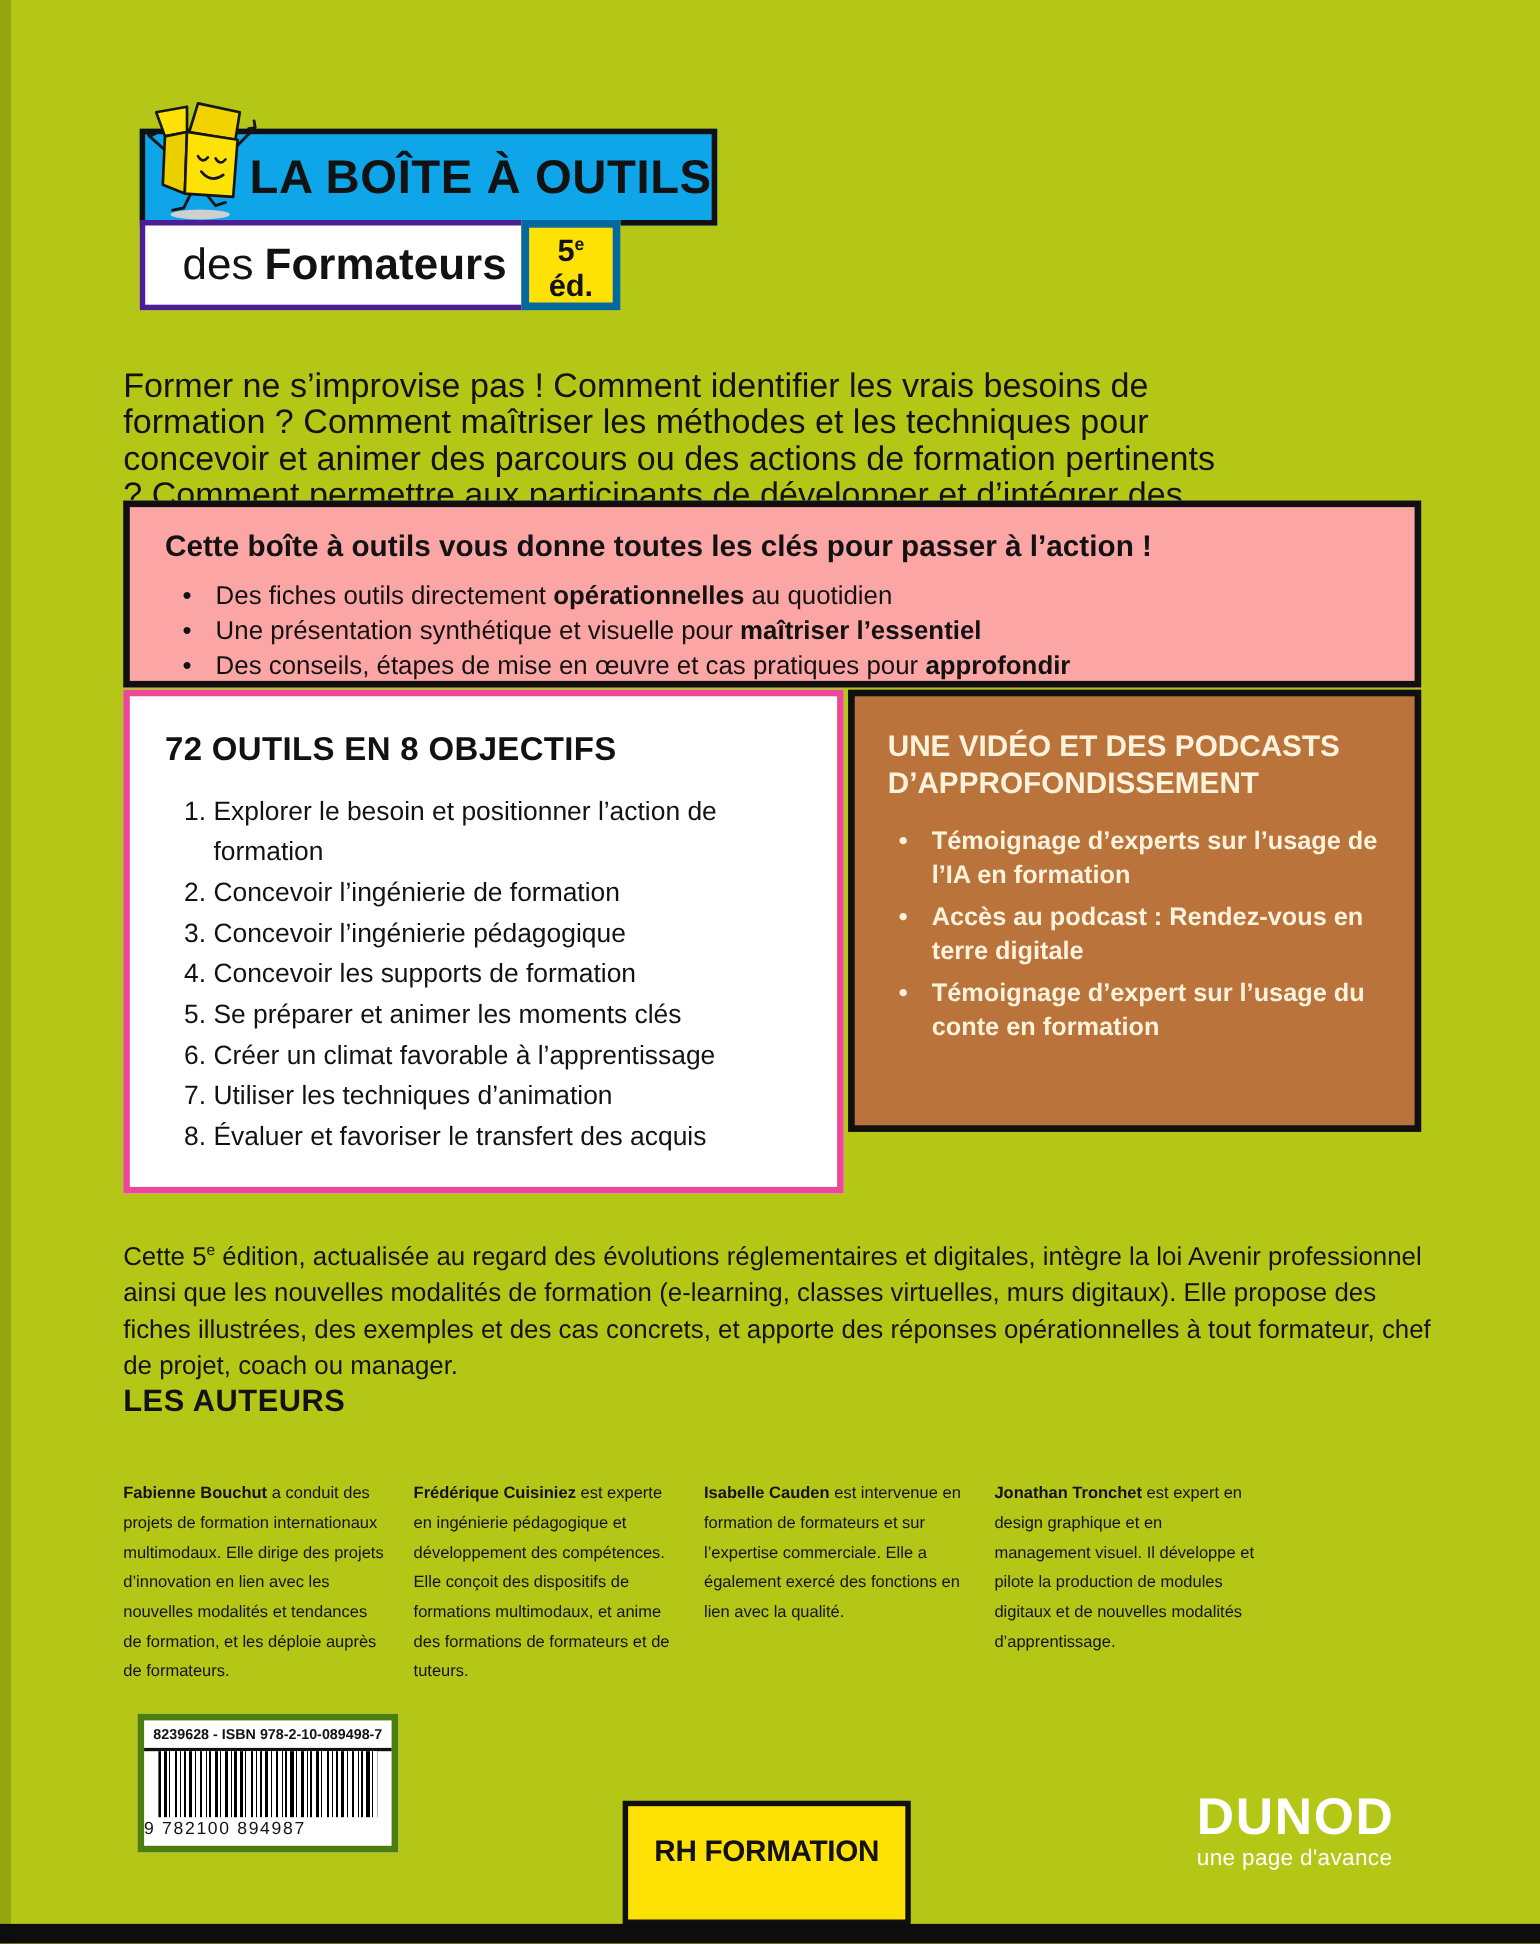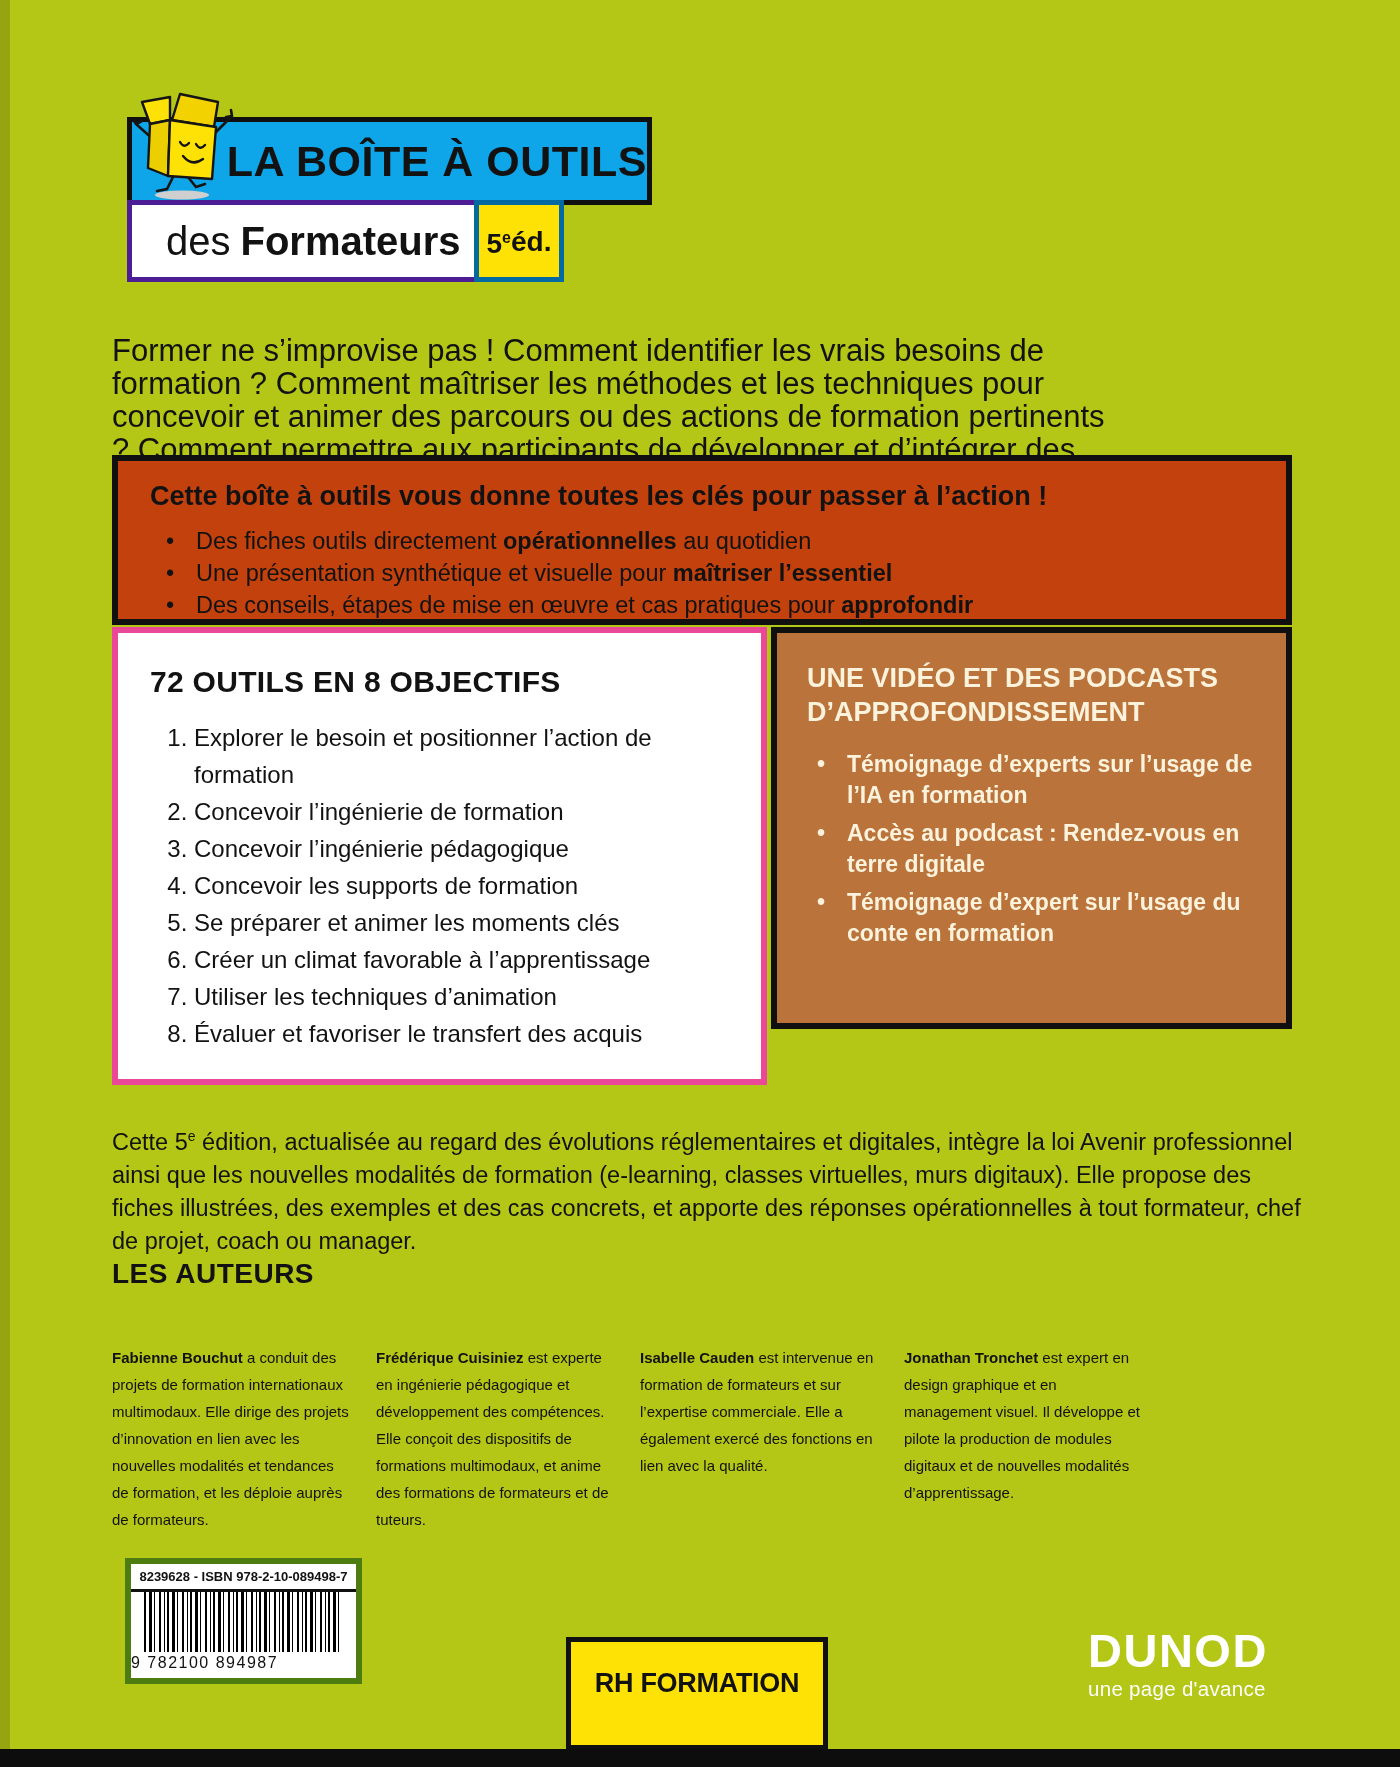--- a/index.html
+++ b/index.html
@@ -19,37 +19,37 @@
   .brand-title{font-size:43px;font-weight:800;letter-spacing:.5px;white-space:nowrap;}
   .brand-sub-box{
     position:absolute;left:127px;top:200px;width:352px;height:82px;
     background:#ffffff;border:5px solid #4c1d95;box-sizing:border-box;
     display:flex;align-items:center;padding-left:34px;font-size:40px;white-space:nowrap;
   }
   .brand-sub-box .sub-pre{font-weight:400;margin-right:10px;}
   .brand-sub-box b{font-weight:800;}
   .edition-badge{
     position:absolute;left:474px;top:200px;width:90px;height:82px;
-    background:#ffe205;border:5px solid #0369a1;box-sizing:border-box;
-    display:flex;flex-direction:row;align-items:center;justify-content:center;
+    background:#ffe205;border:7px solid #0369a1;box-sizing:border-box;
+    display:flex;flex-direction:column;align-items:center;justify-content:center;
     font-weight:800;font-size:28px;line-height:31px;
   }
   .edition-badge sup{font-size:16px;}
   .mascot{position:absolute;left:128px;top:82px;width:112px;height:120px;z-index:5;}
 
   
   .intro{
     position:absolute;left:112px;top:334px;width:1010px;margin:0;
     font-size:31px;line-height:33px;font-weight:500;
   }
 
   
   .yellow-box{
     position:absolute;left:112px;top:455px;width:1180px;height:170px;
-    background:#c2410c;border:6px solid #101010;box-sizing:border-box;
+    background:#fca5a5;border:6px solid #101010;box-sizing:border-box;
     padding:20px 30px 0 32px;
   }
   .yellow-box h2{margin:0 0 13px 0;font-size:27px;font-weight:800;}
   .dot-list{list-style:none;margin:0;padding:0;}
   .dot-list li{position:relative;padding-left:46px;}
   .dot-list li::before{content:"•";position:absolute;left:16px;}
   .yellow-box .dot-list li{font-size:23.5px;line-height:32px;font-weight:500;}
   .yellow-box .dot-list b{font-weight:800;}
 
   

